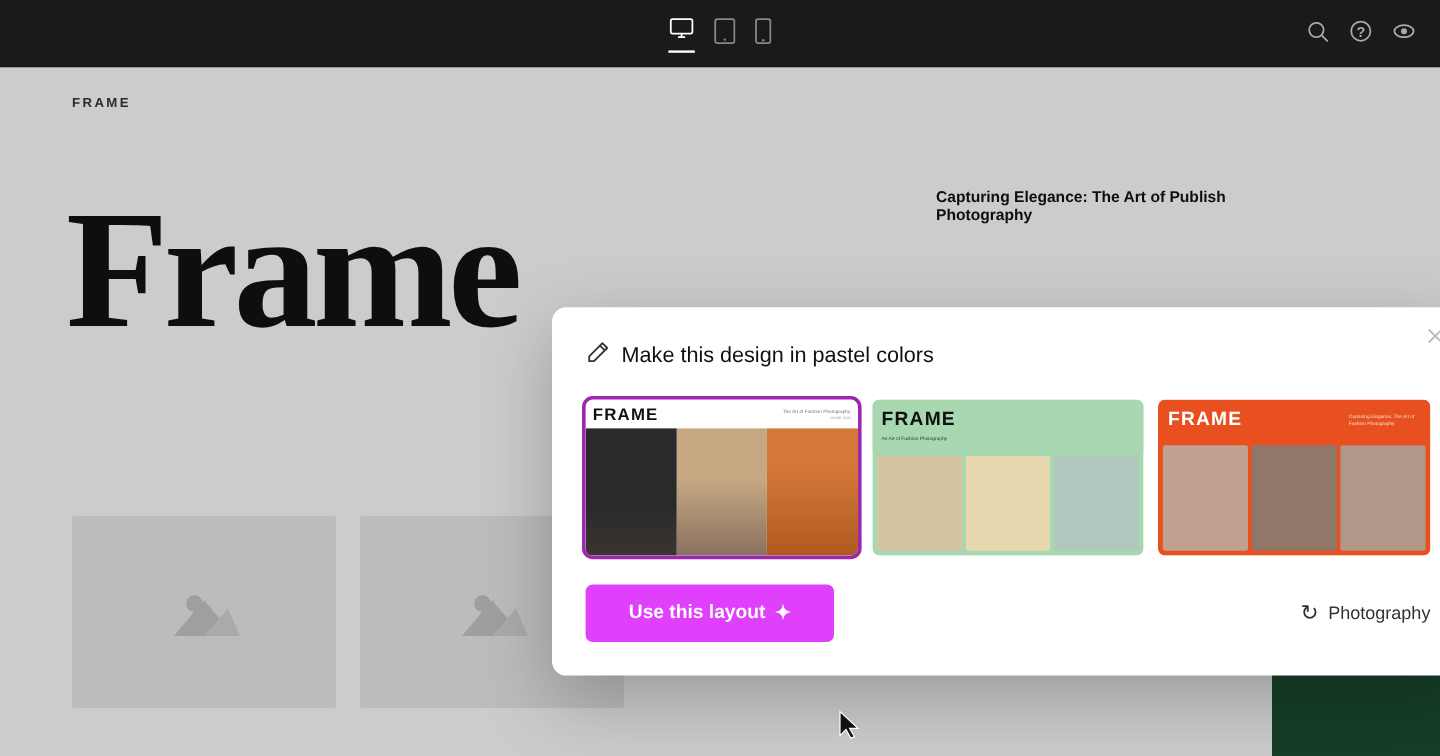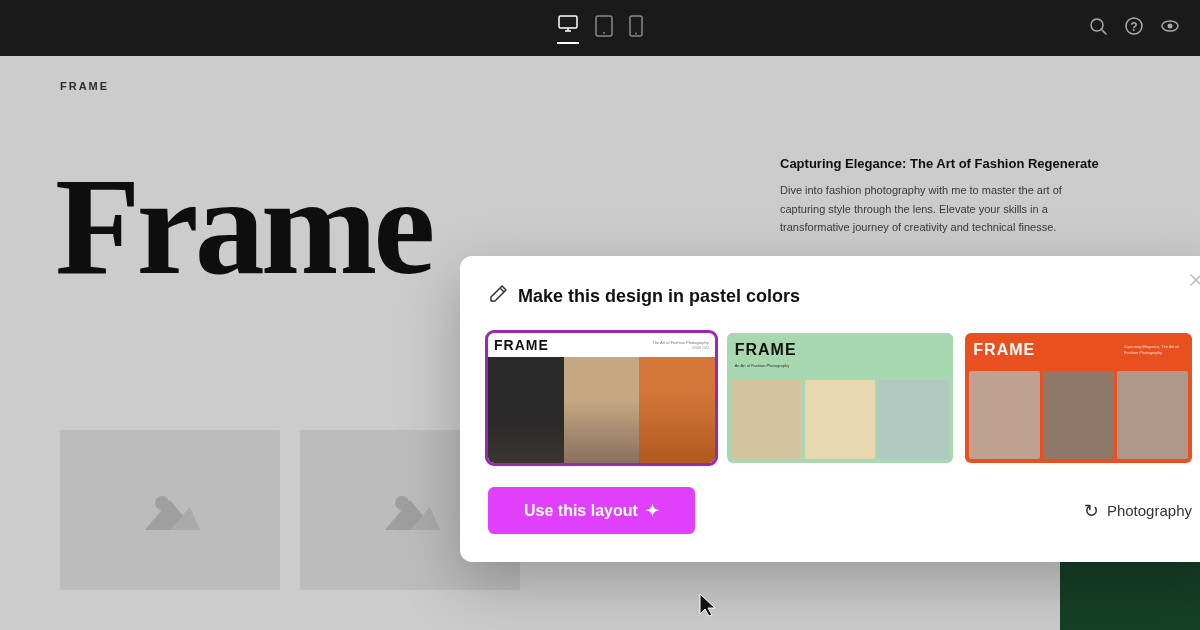--- a/index.html
+++ b/index.html
@@ -189,21 +189,21 @@
       align-items: center;
       gap: 10px;
       margin-bottom: 24px;
     }
     .pencil-icon {
       color: #333;
       font-size: 18px;
     }
     .modal-title {
       font-size: 18px;
-      font-weight: 700;
+      font-weight: 400;
       color: #111;
     }
     .modal-close-area {
       position: absolute;
       top: 16px;
       right: 16px;
       color: #aaa;
       font-size: 18px;
       cursor: pointer;
     }
@@ -384,22 +384,21 @@
   </div>
 </div>
 
 <div class="main-content">
 
   <div class="frame-label">FRAME</div>
 
   <div class="frame-big-text">Frame</div>
 
   <div class="side-content">
-    <div class="side-content-title">Capturing Elegance: The Art of Fashion Regenerate</div>
-    <div class="side-content-text">Dive into fashion photography with me to master the art of capturing style through the lens. Elevate your skills in a transformative journey of creativity and technical finesse.</div>
+    <div class="side-content-title">Capturing Elegance: The Art of Publish Photography</div>
   </div>
 
   <div class="img-placeholder img-placeholder-1">
     <svg width="60" height="50" viewBox="0 0 60 50" fill="none" class="mountain-icon">
       <circle cx="22" cy="18" r="7" fill="#bbb"></circle>
       <polygon points="5,45 30,15 55,45" fill="#bbb"></polygon>
       <polygon points="30,45 50,22 60,45" fill="#c8c8c8"></polygon>
     </svg>
   </div>
   <div class="img-placeholder img-placeholder-2">

